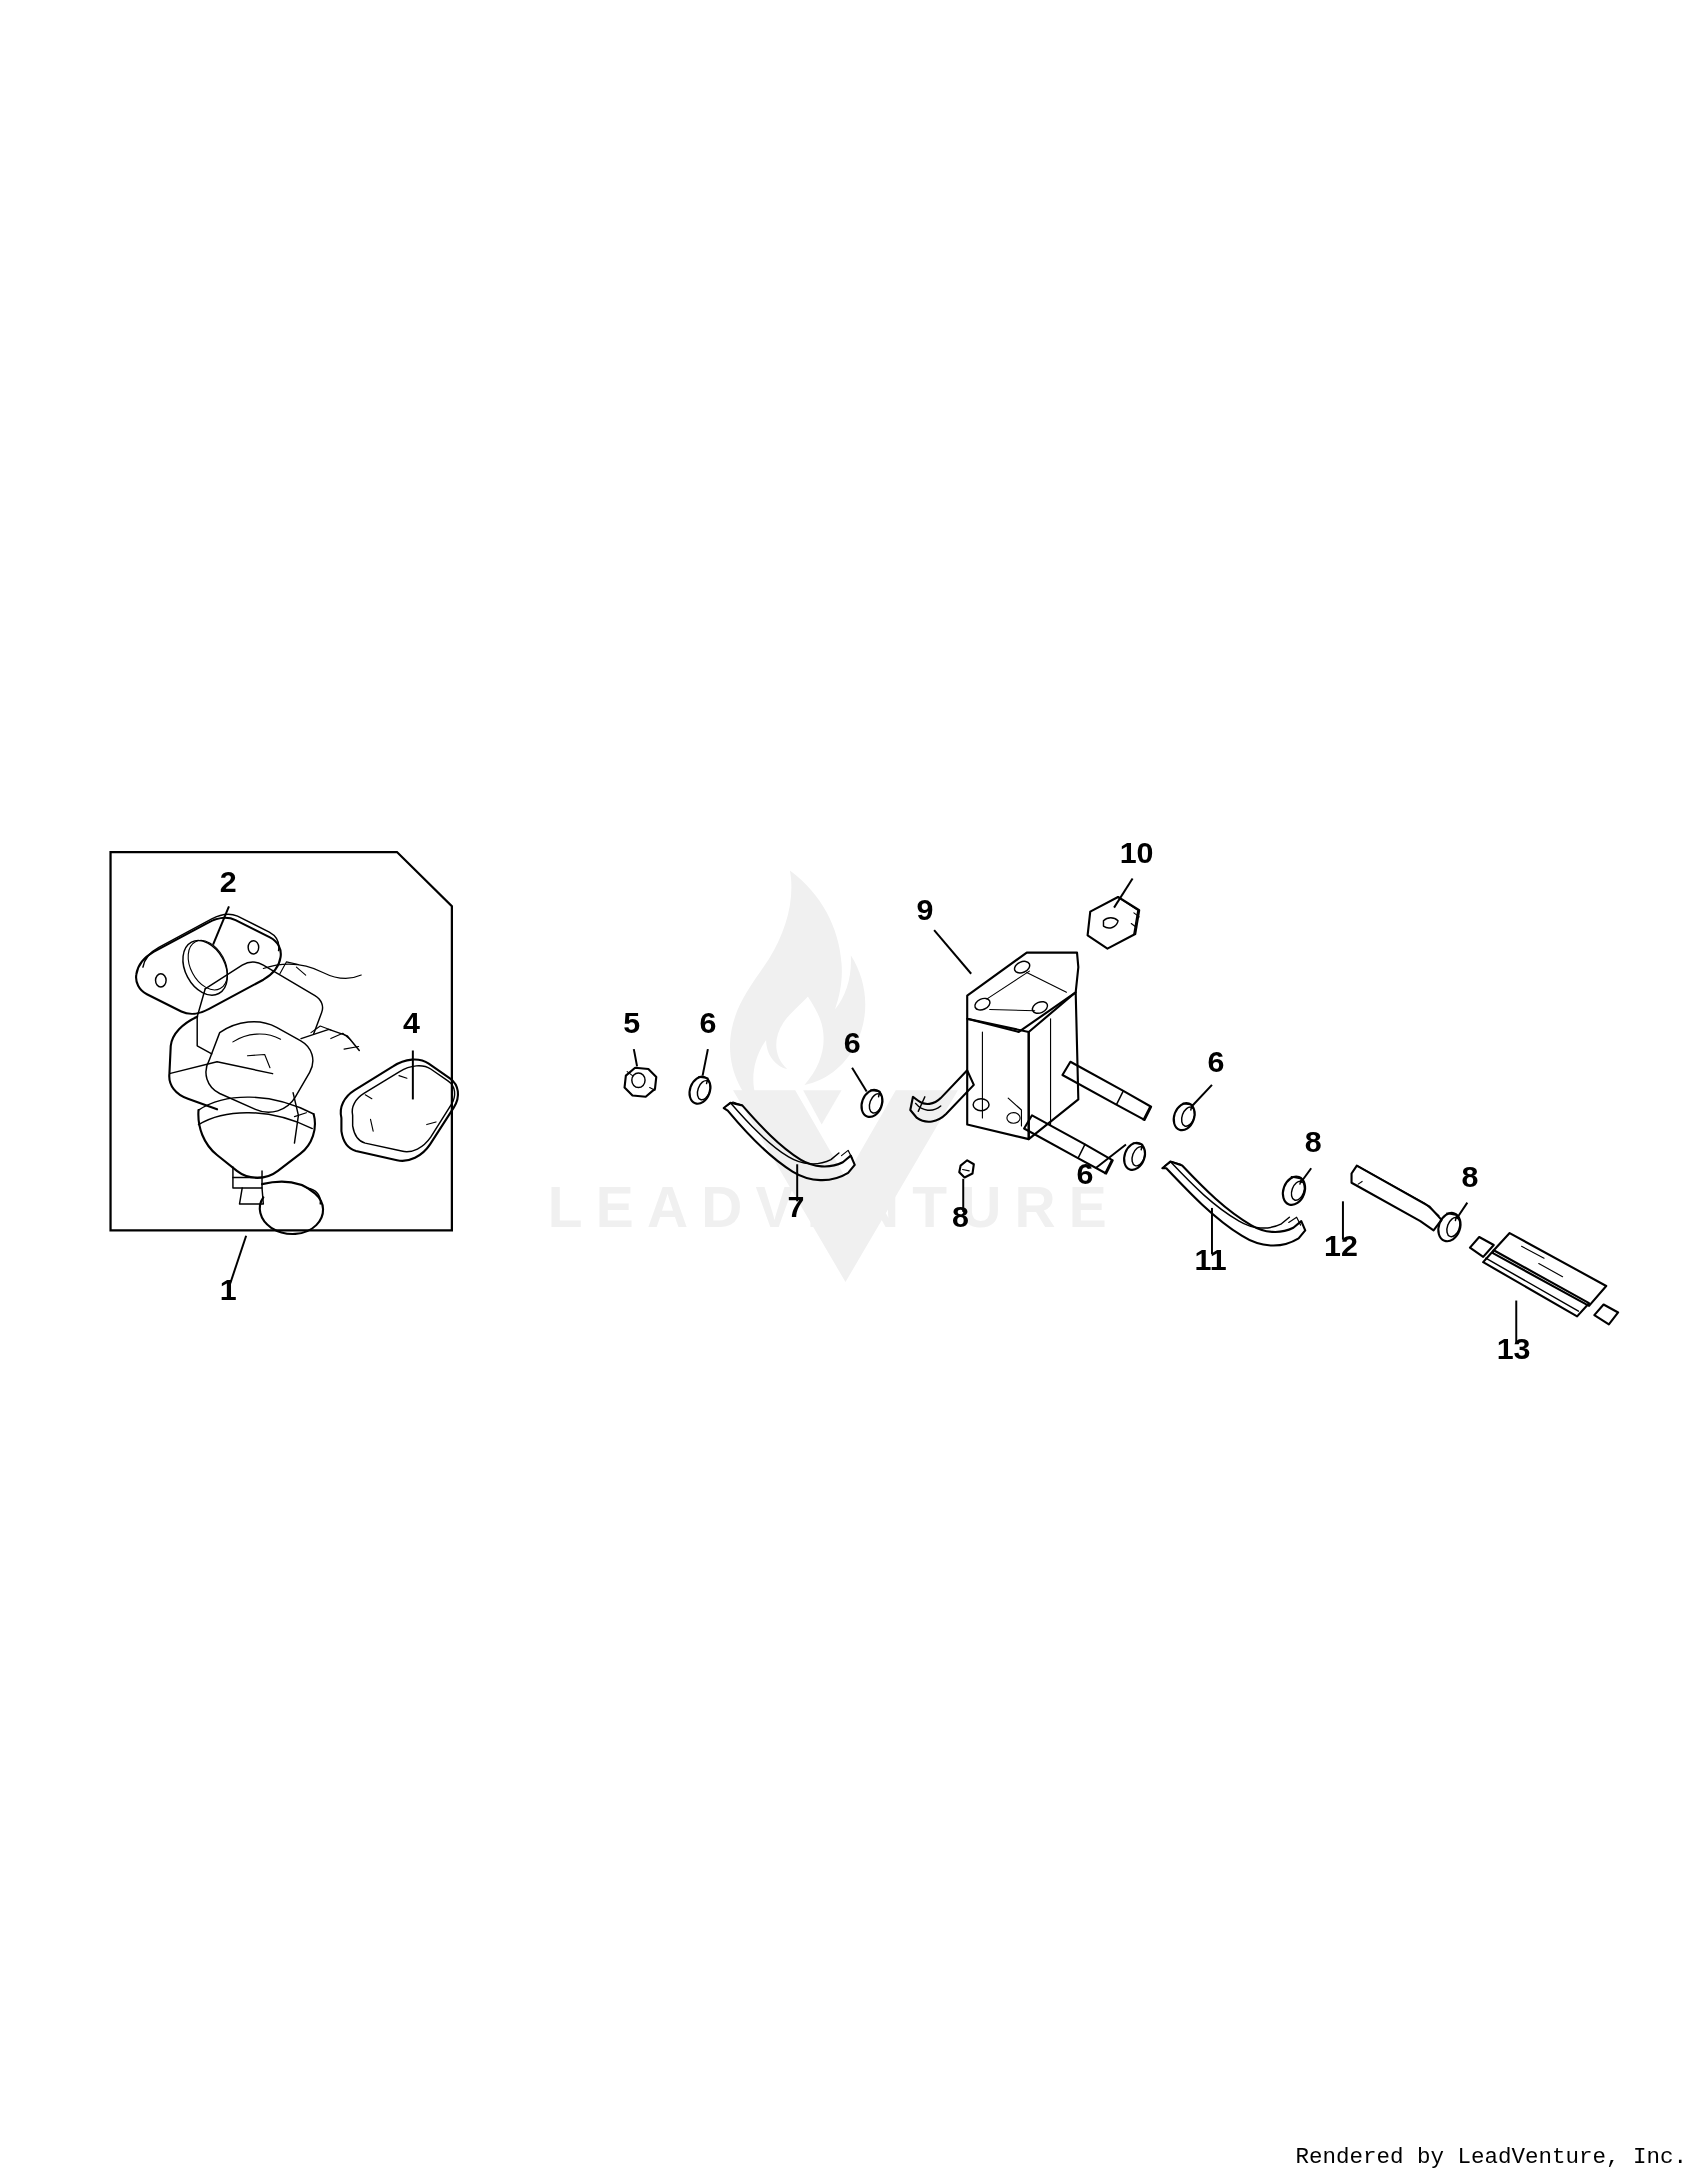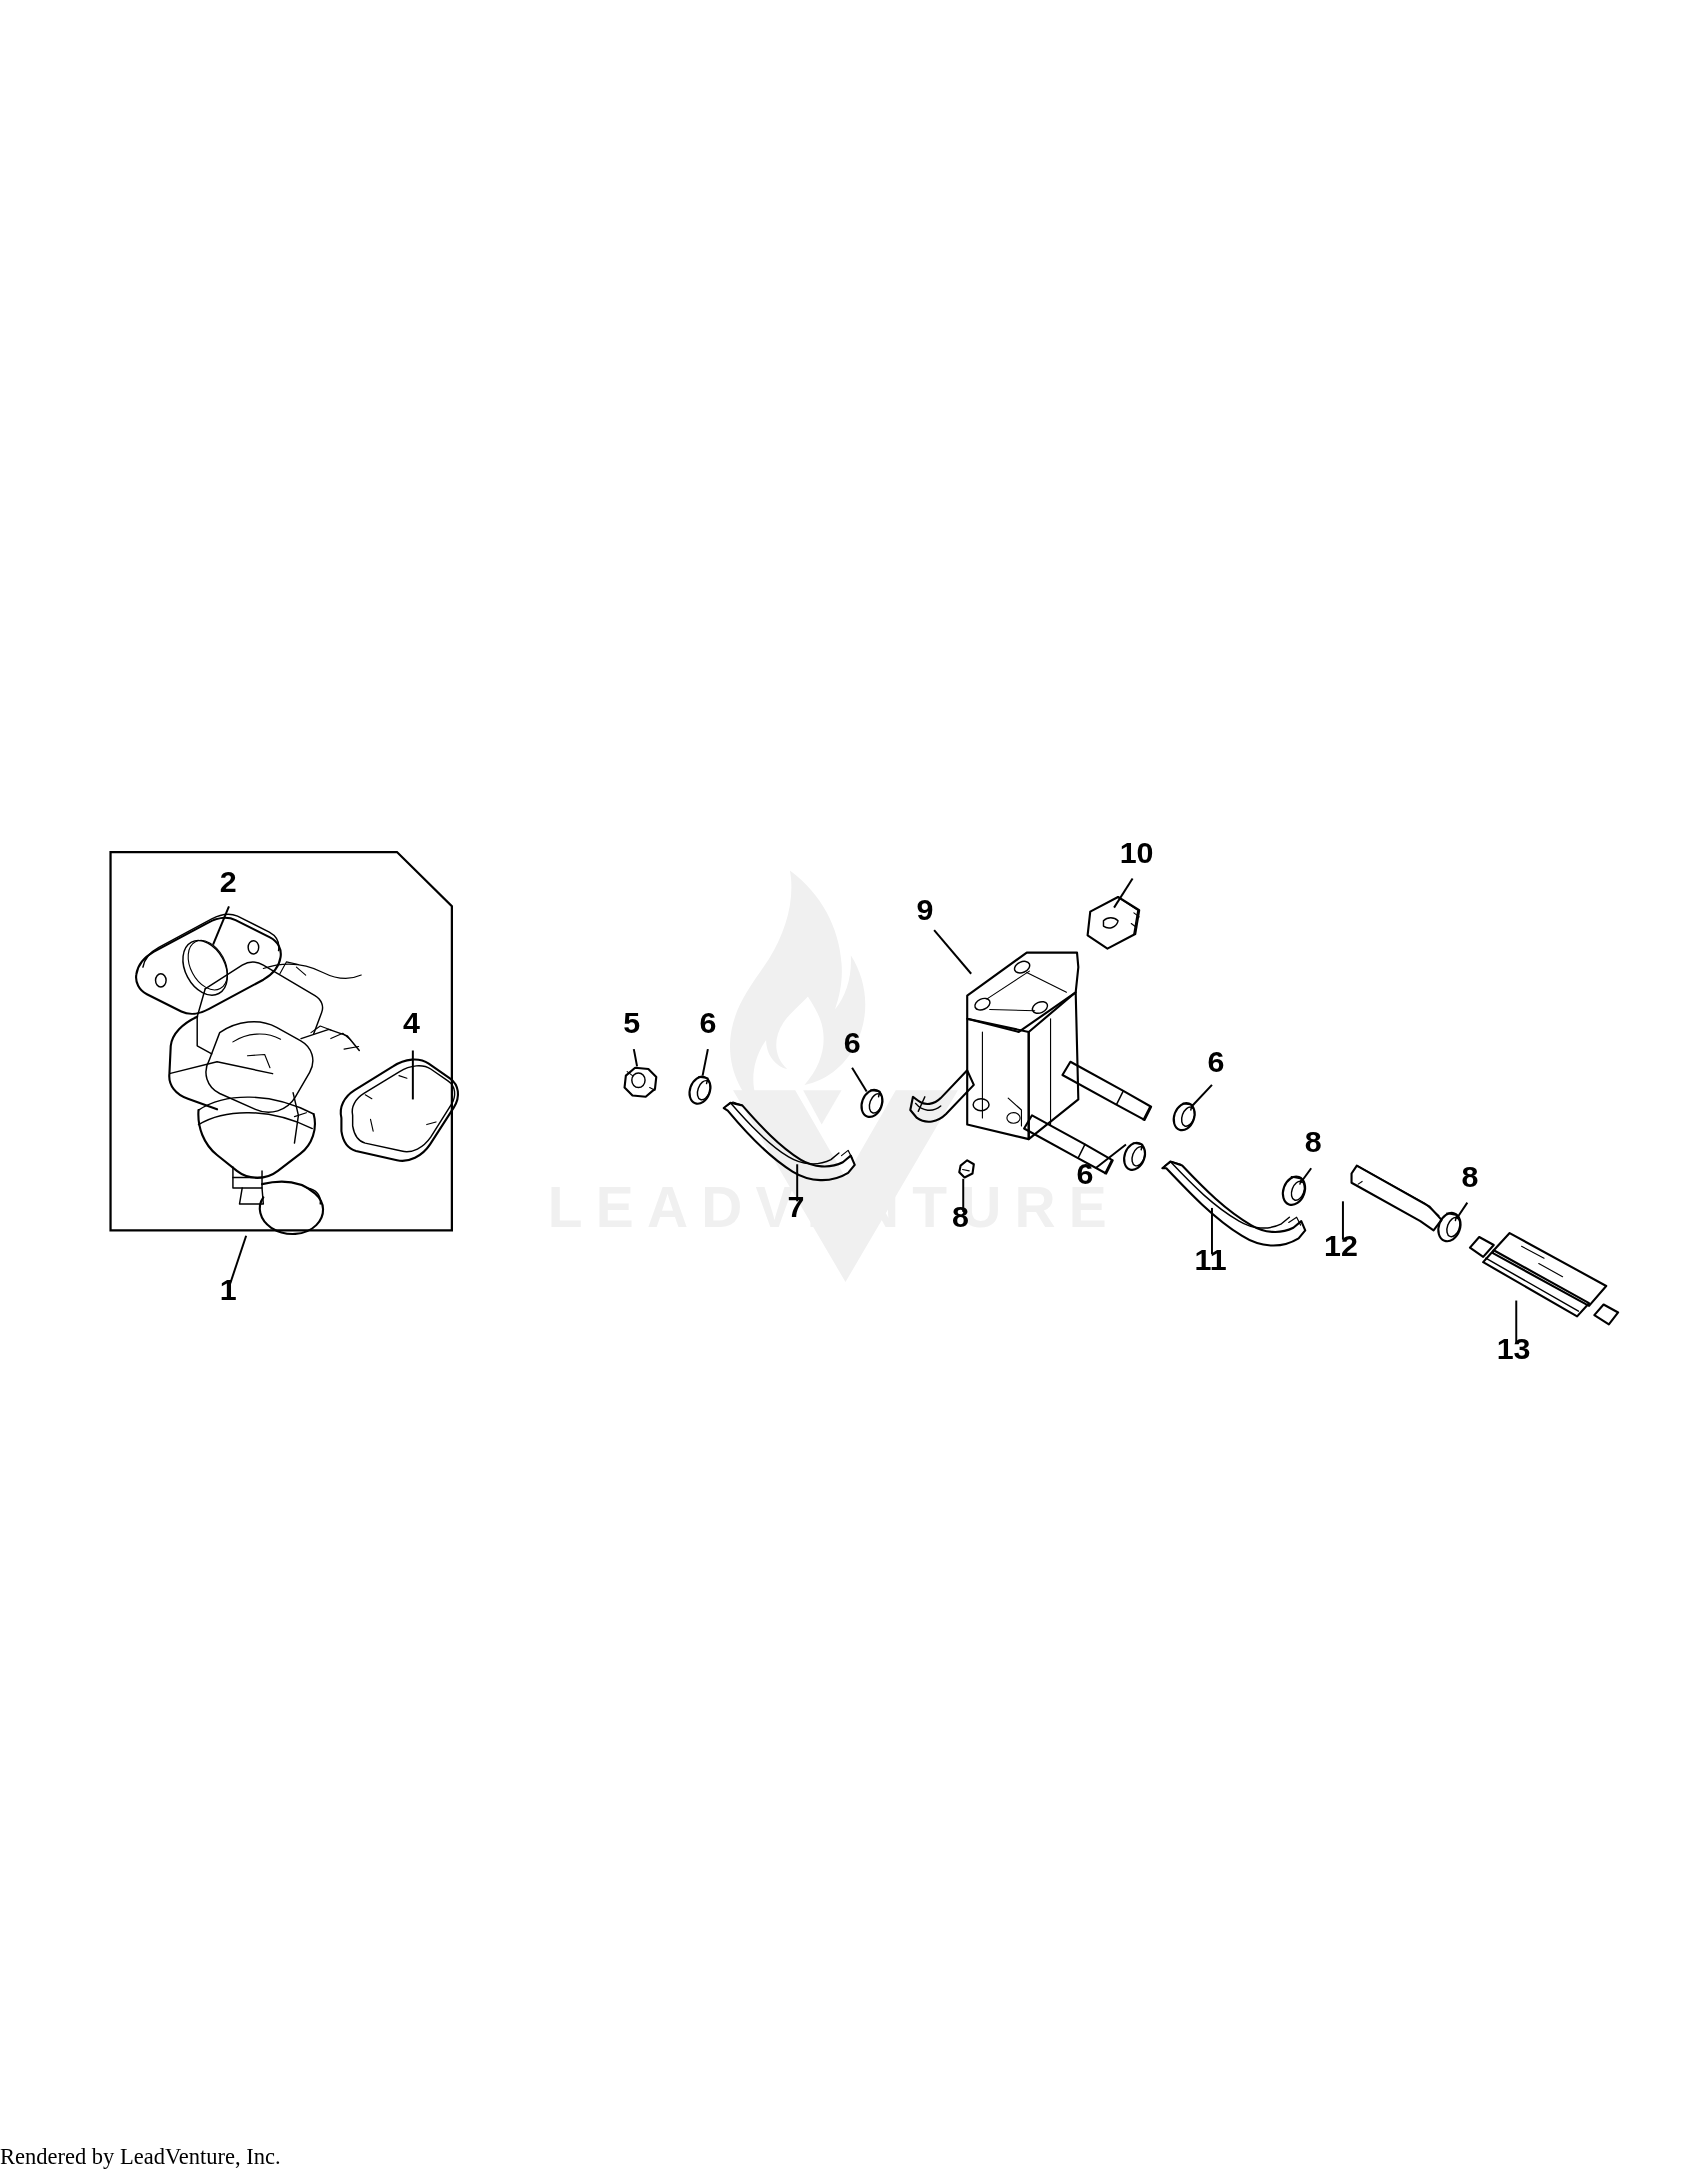--- a/index.html
+++ b/index.html
@@ -70,22 +70,22 @@
     fill: #f0f0f0;
     font-family: "Liberation Sans", sans-serif;
     font-size: 86px;
     font-weight: bold;
     letter-spacing: 20px;
   }
   .footer-text {
     position: absolute;
     left: 0;
     width: 1687px;
-    text-align: left;
-    font-family: Liberation Serif, serif;
+    text-align: right;
+    font-family: Liberation Mono, monospace;
     font-size: 22.5px;
     color: #000000;
   }
 </style>
 </head>
 <body>
 
 <div id="diagram-root">
 
   <svg class="canvas" viewBox="0 0 2550 3300" xmlns="http://www.w3.org/2000/svg">

